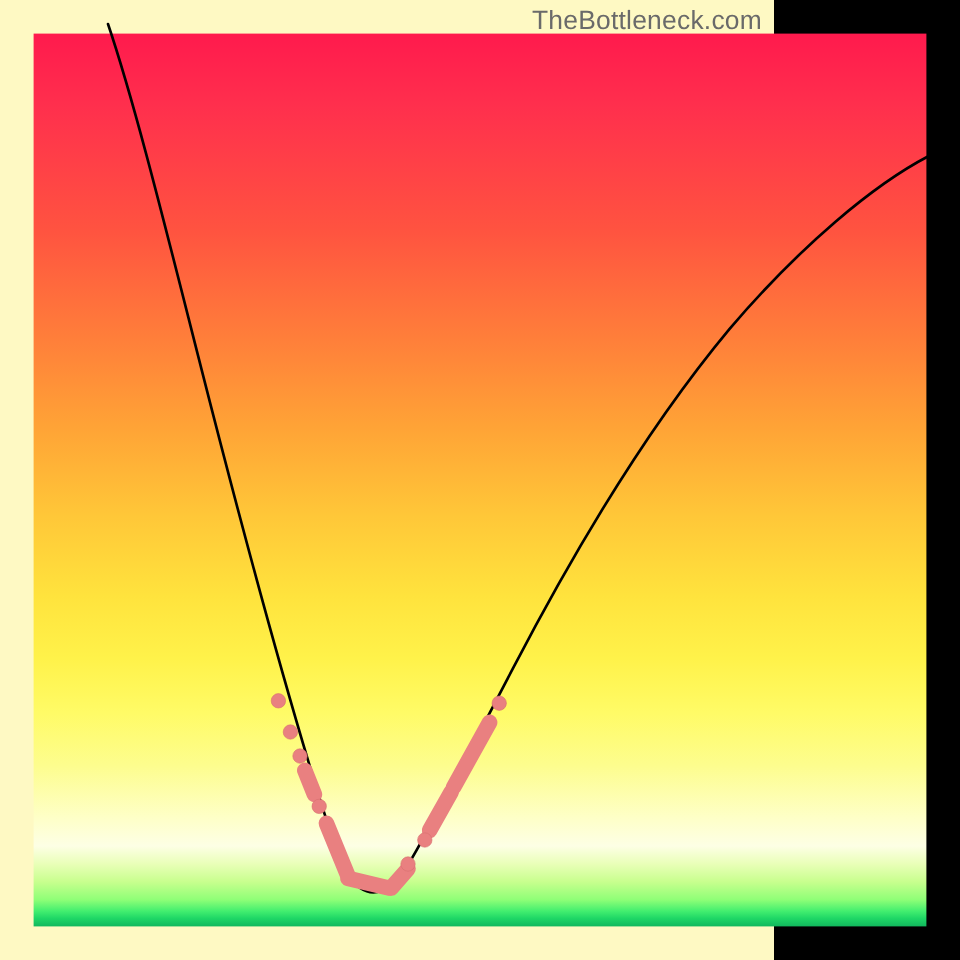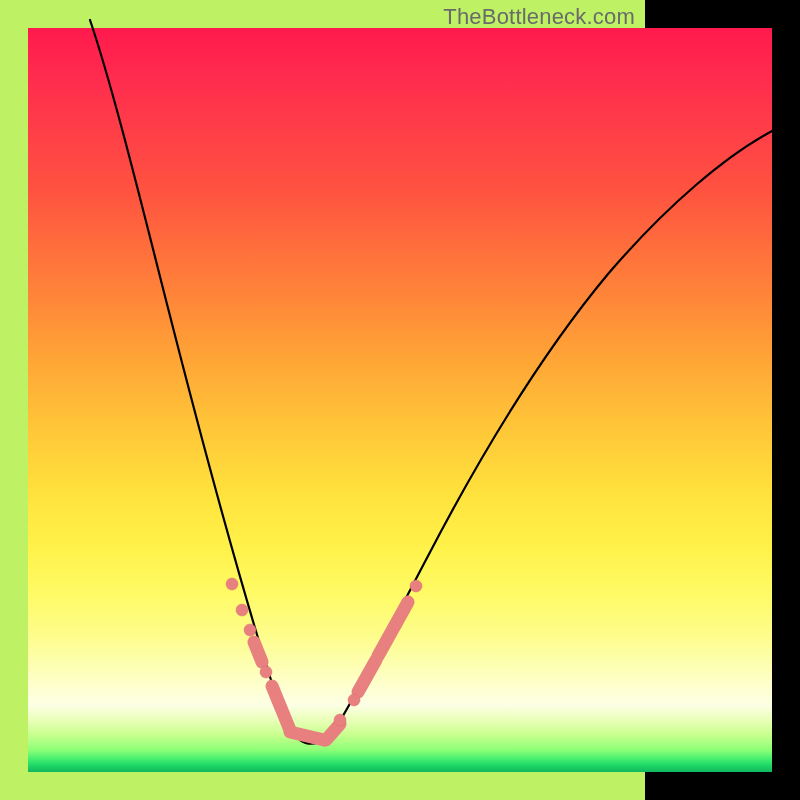--- a/index.html
+++ b/index.html
@@ -8,21 +8,21 @@
     width: 800px;
     height: 800px;
     overflow: hidden;
     background: #000;
     font-family: Arial, Helvetica, sans-serif;
   }
   .frame {
     position: relative;
     width: 645px;
     height: 800px;
-    background: #bef264;
+    background: #fef9c3;
   }
   .plot-area {
     position: absolute;
     left: 28px;
     top: 28px;
     width: 744px;
     height: 744px;
     
     background: linear-gradient(
       to bottom,

